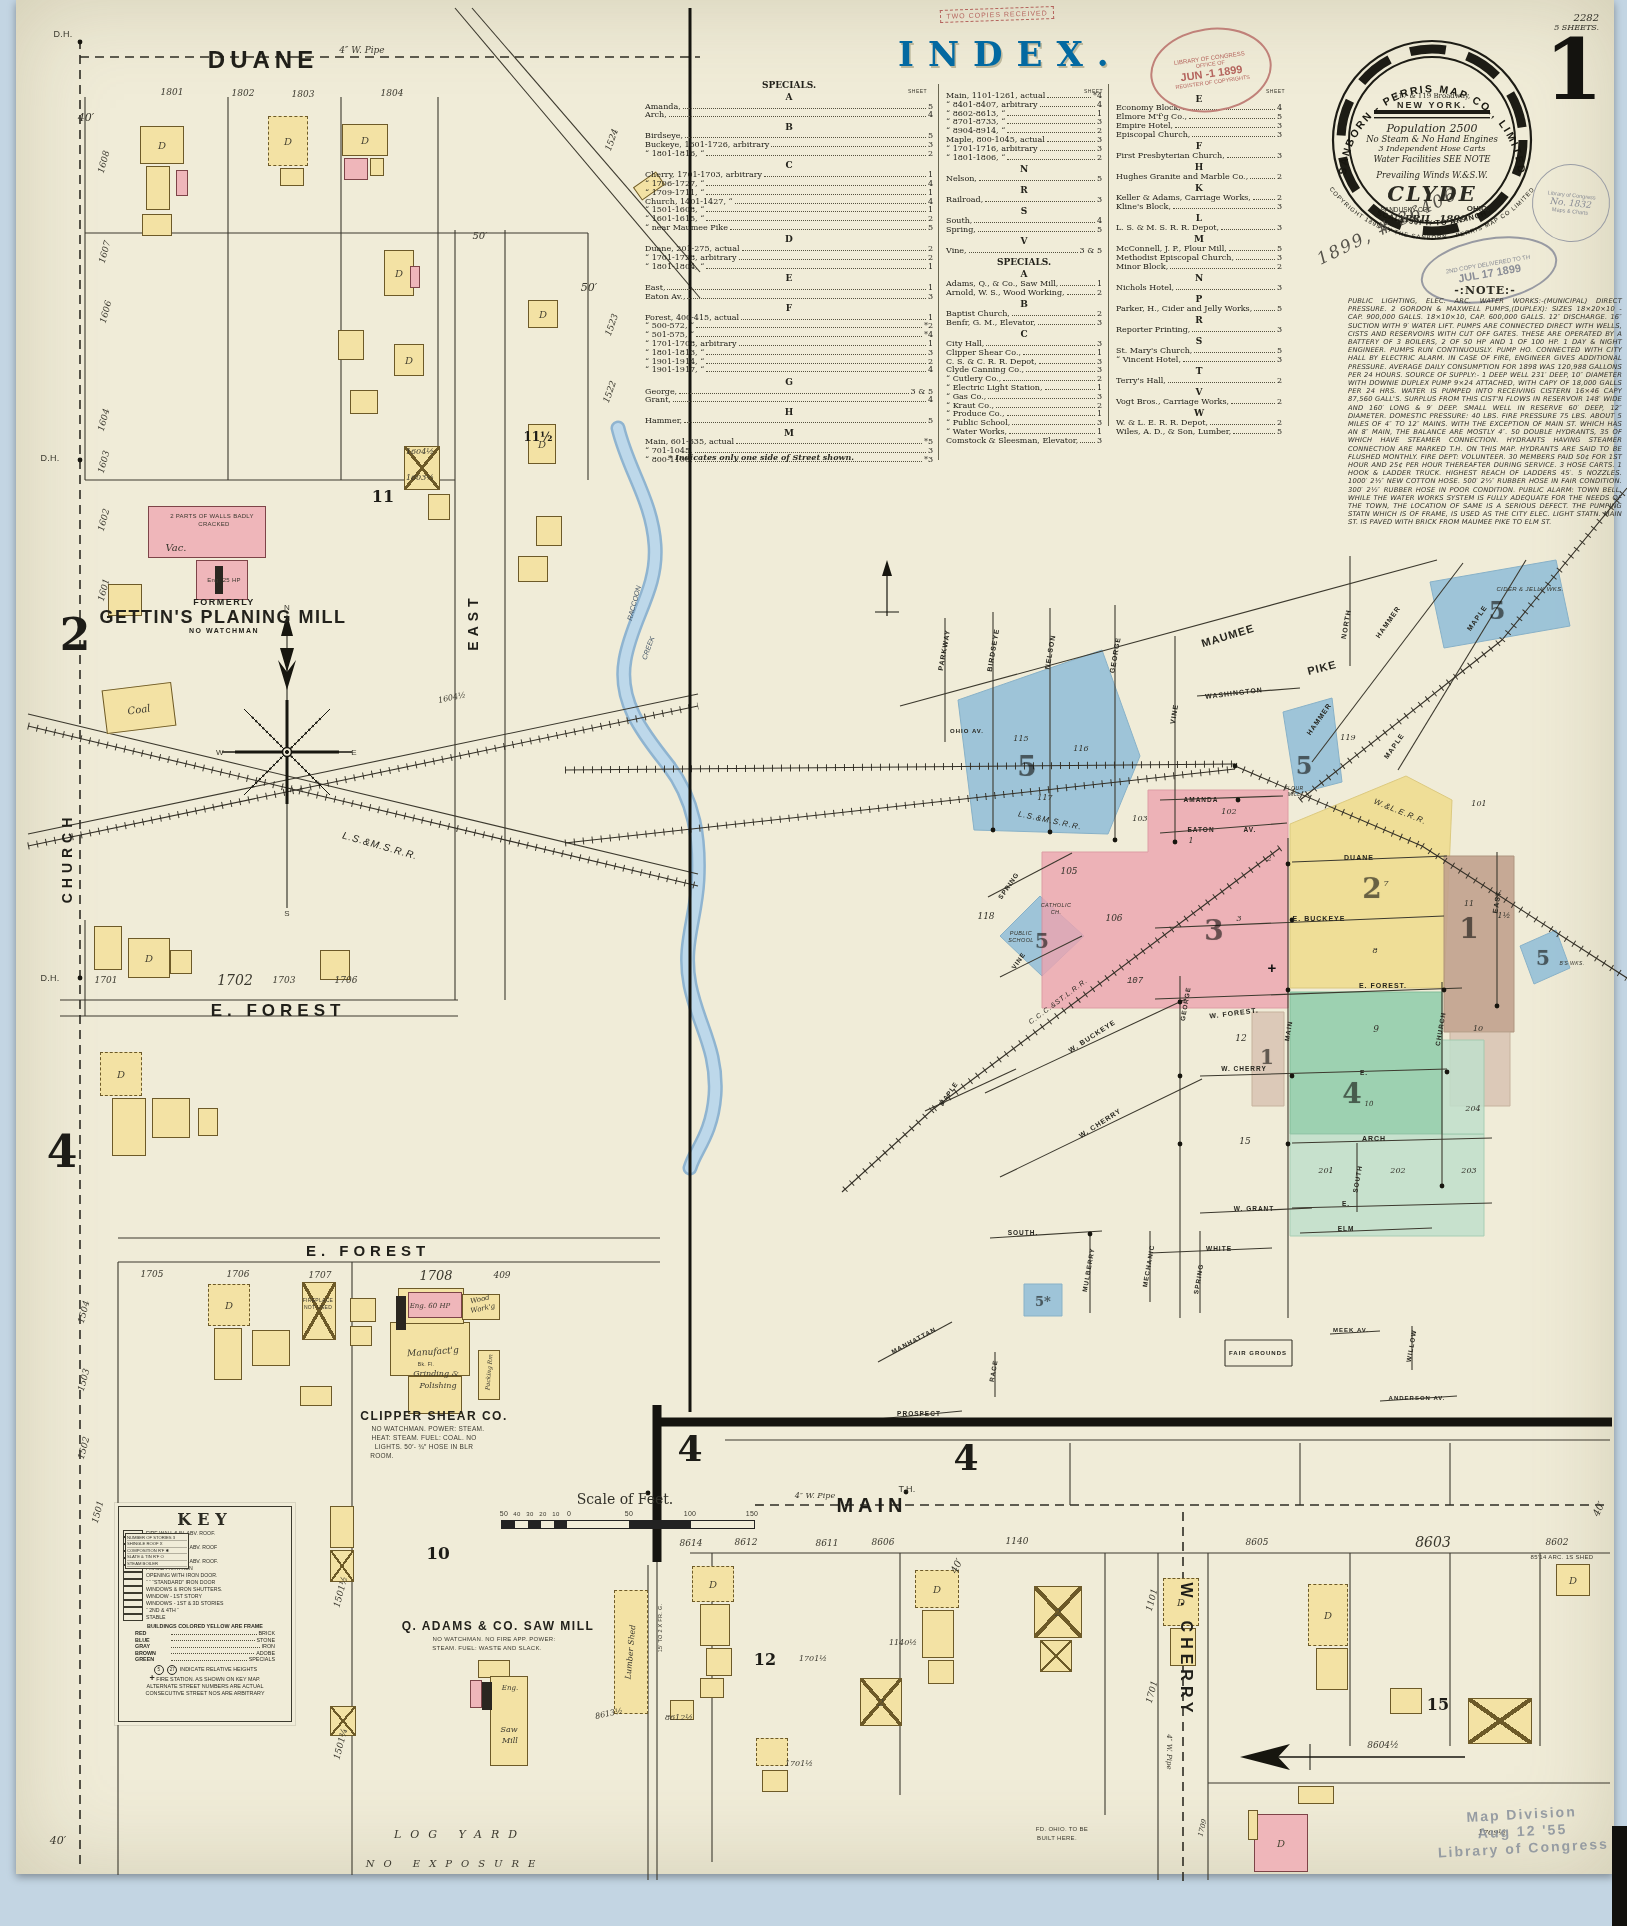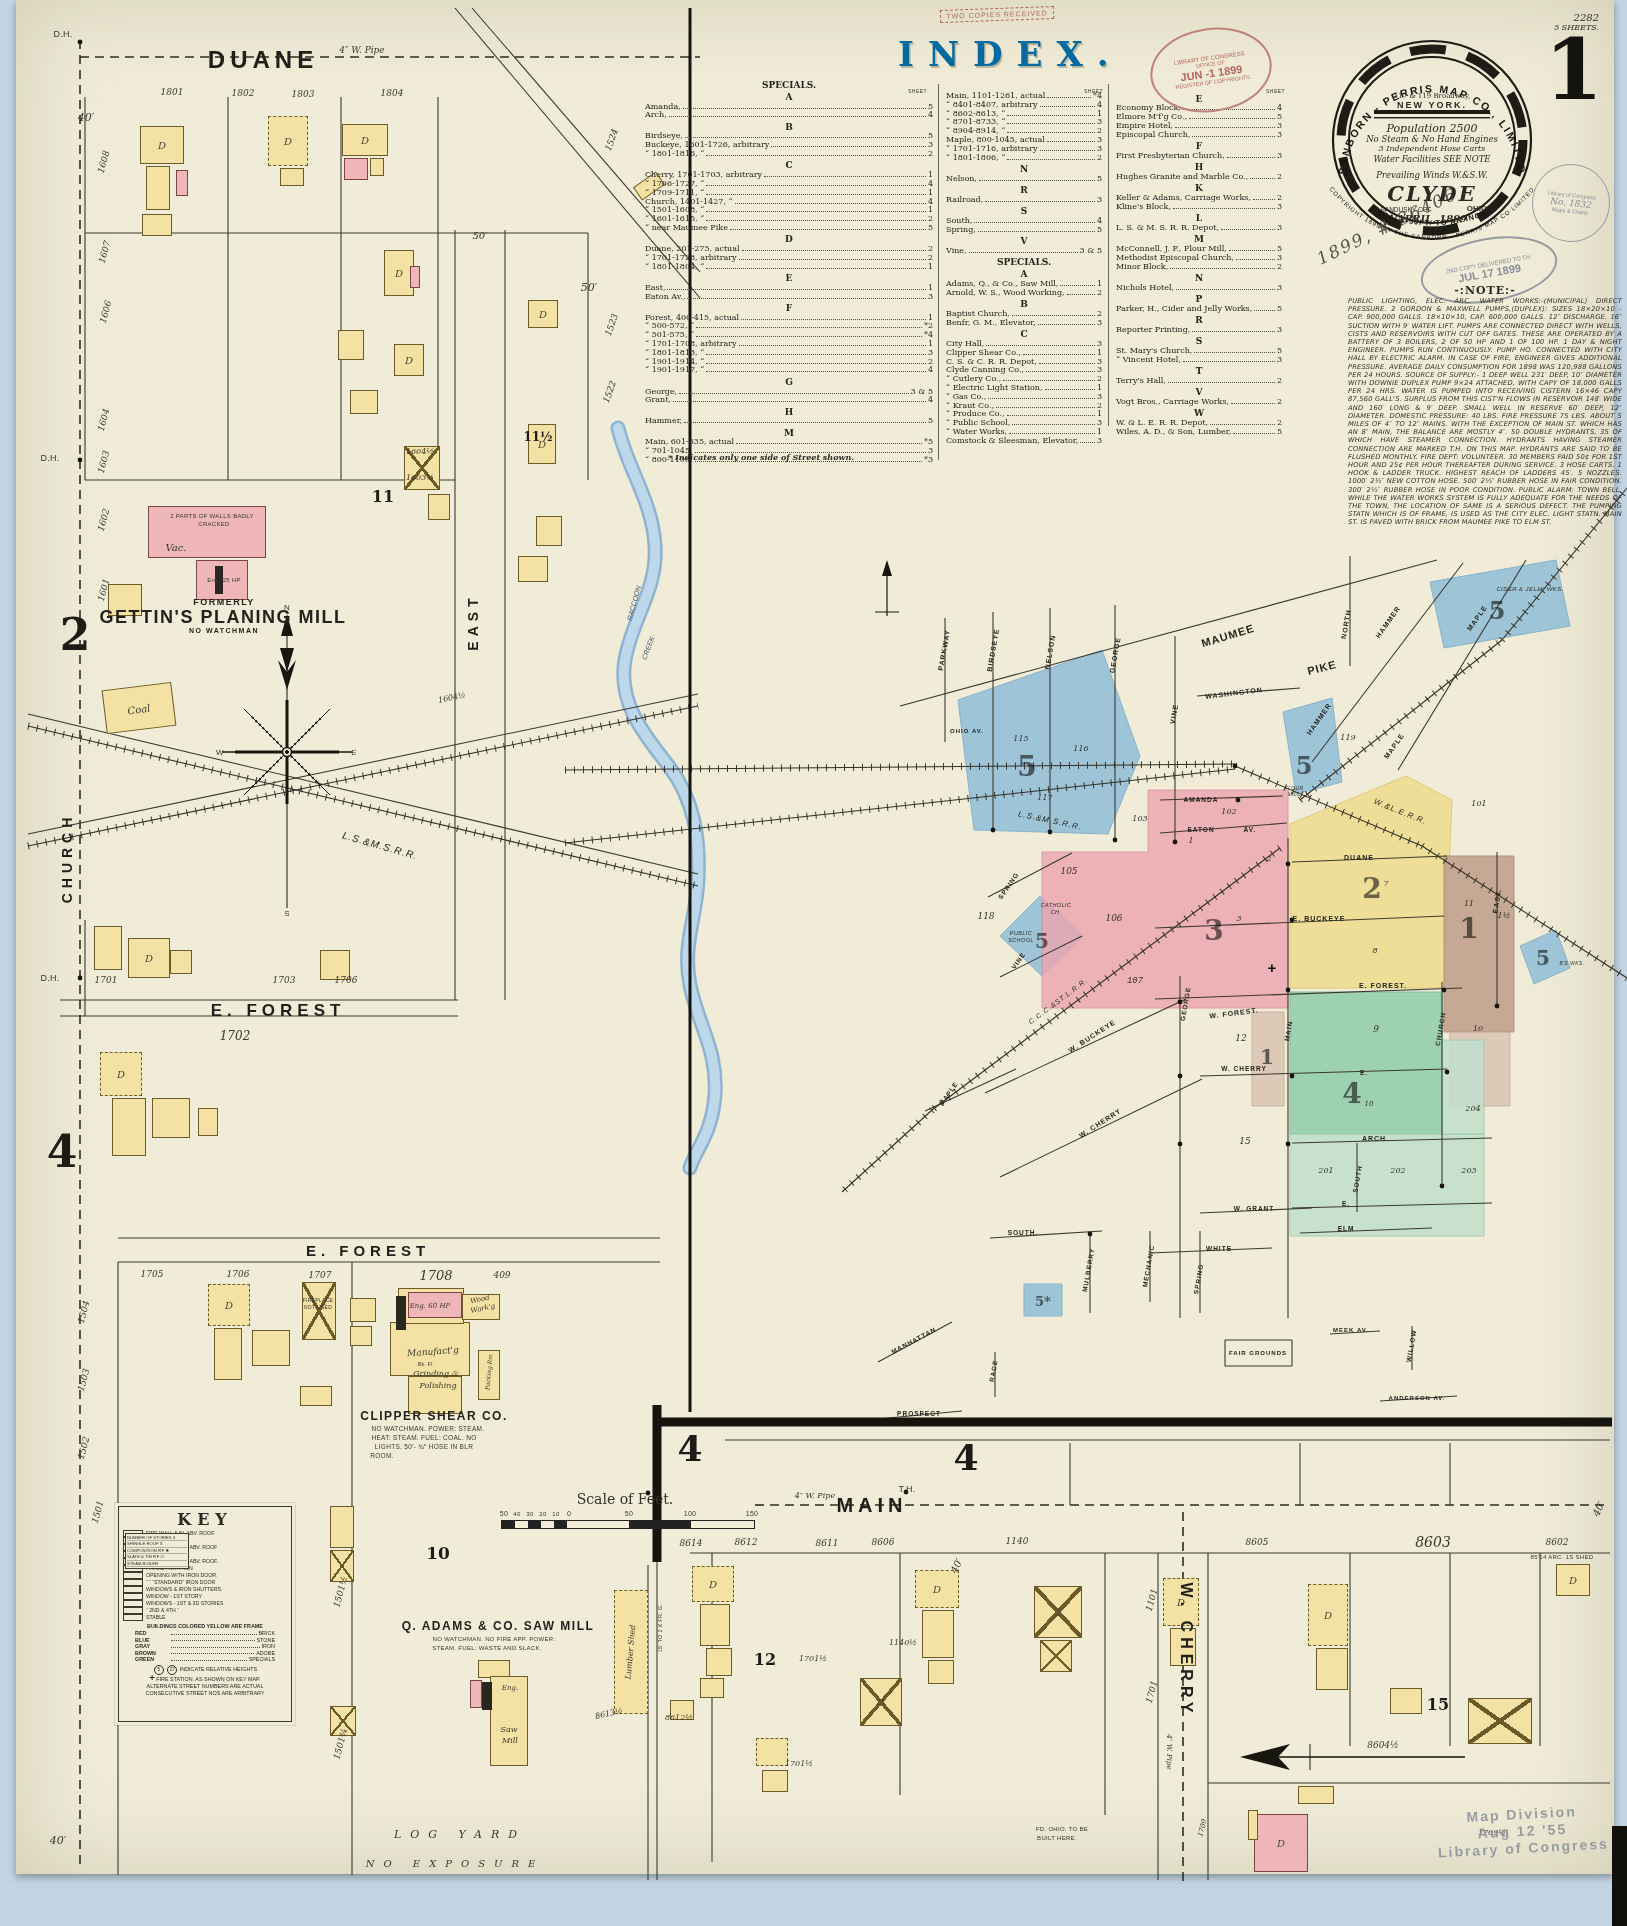--- a/index.html
+++ b/index.html
@@ -449,21 +449,21 @@
       <div class="lbl hand" style="left: 139px; top: 710px; font-size: 10px; transform: translate(-50%, -50%) rotate(-8deg);">Coal</div>
       <div class="lbl stbig" style="left: 67px; top: 858px; font-size: 14px; transform: translate(-50%, -50%) rotate(-90deg);">CHURCH</div>
       <div class="lbl stbig" style="left: 473px; top: 622px; font-size: 14px; transform: translate(-50%, -50%) rotate(-90deg);">EAST</div>
       <div class="lbl rr" style="left: 380px; top: 846px; font-size: 10px; transform: translate(-50%, -50%) rotate(16deg);">L.S.&amp;M.S.R.R.</div>
       <div class="lbl tiny" style="left: 287px; top: 608px; font-size: 8px; transform: translate(-50%, -50%) rotate(0deg);">N</div>
       <div class="lbl tiny" style="left: 220px; top: 753px; font-size: 8px; transform: translate(-50%, -50%) rotate(0deg);">W</div>
       <div class="lbl tiny" style="left: 354px; top: 753px; font-size: 8px; transform: translate(-50%, -50%) rotate(0deg);">E</div>
       <div class="lbl tiny" style="left: 287px; top: 914px; font-size: 8px; transform: translate(-50%, -50%) rotate(0deg);">S</div>
       <div class="lbl num" style="left: 452px; top: 698px; font-size: 8px; transform: translate(-50%, -50%) rotate(-12deg);">1604½</div>
       <div class="lbl num" style="left: 106px; top: 980px; font-size: 9px; transform: translate(-50%, -50%) rotate(0deg);">1701</div>
-      <div class="lbl num" style="left: 235px; top: 1036px; font-size: 12px; transform: translate(-50%, -50%) rotate(0deg); font-style: italic;">1702</div>
+      <div class="lbl num" style="left: 235px; top: 980px; font-size: 14px; transform: translate(-50%, -50%) rotate(0deg); font-style: italic;">1702</div>
       <div class="lbl num" style="left: 284px; top: 980px; font-size: 9px; transform: translate(-50%, -50%) rotate(0deg);">1703</div>
       <div class="lbl num" style="left: 346px; top: 980px; font-size: 9px; transform: translate(-50%, -50%) rotate(0deg);">1706</div>
       <div class="lbl stbig" style="left: 278px; top: 1010px; font-size: 17px; transform: translate(-50%, -50%) rotate(0deg);">E. FOREST</div>
       <div class="lbl stbig" style="left: 368px; top: 1250px; font-size: 15px; transform: translate(-50%, -50%) rotate(0deg);">E. FOREST</div>
       <div class="lbl num" style="left: 152px; top: 1274px; font-size: 9px; transform: translate(-50%, -50%) rotate(0deg);">1705</div>
       <div class="lbl num" style="left: 238px; top: 1274px; font-size: 9px; transform: translate(-50%, -50%) rotate(0deg);">1706</div>
       <div class="lbl num" style="left: 320px; top: 1275px; font-size: 9px; transform: translate(-50%, -50%) rotate(0deg);">1707</div>
       <div class="lbl num" style="left: 436px; top: 1275px; font-size: 13px; transform: translate(-50%, -50%) rotate(0deg);">1708</div>
       <div class="lbl num" style="left: 502px; top: 1275px; font-size: 9px; transform: translate(-50%, -50%) rotate(0deg);">409</div>
       <div class="lbl sheet" style="left: 62px; top: 1152px; font-size: 44px; transform: translate(-50%, -50%) rotate(0deg);">4</div>

